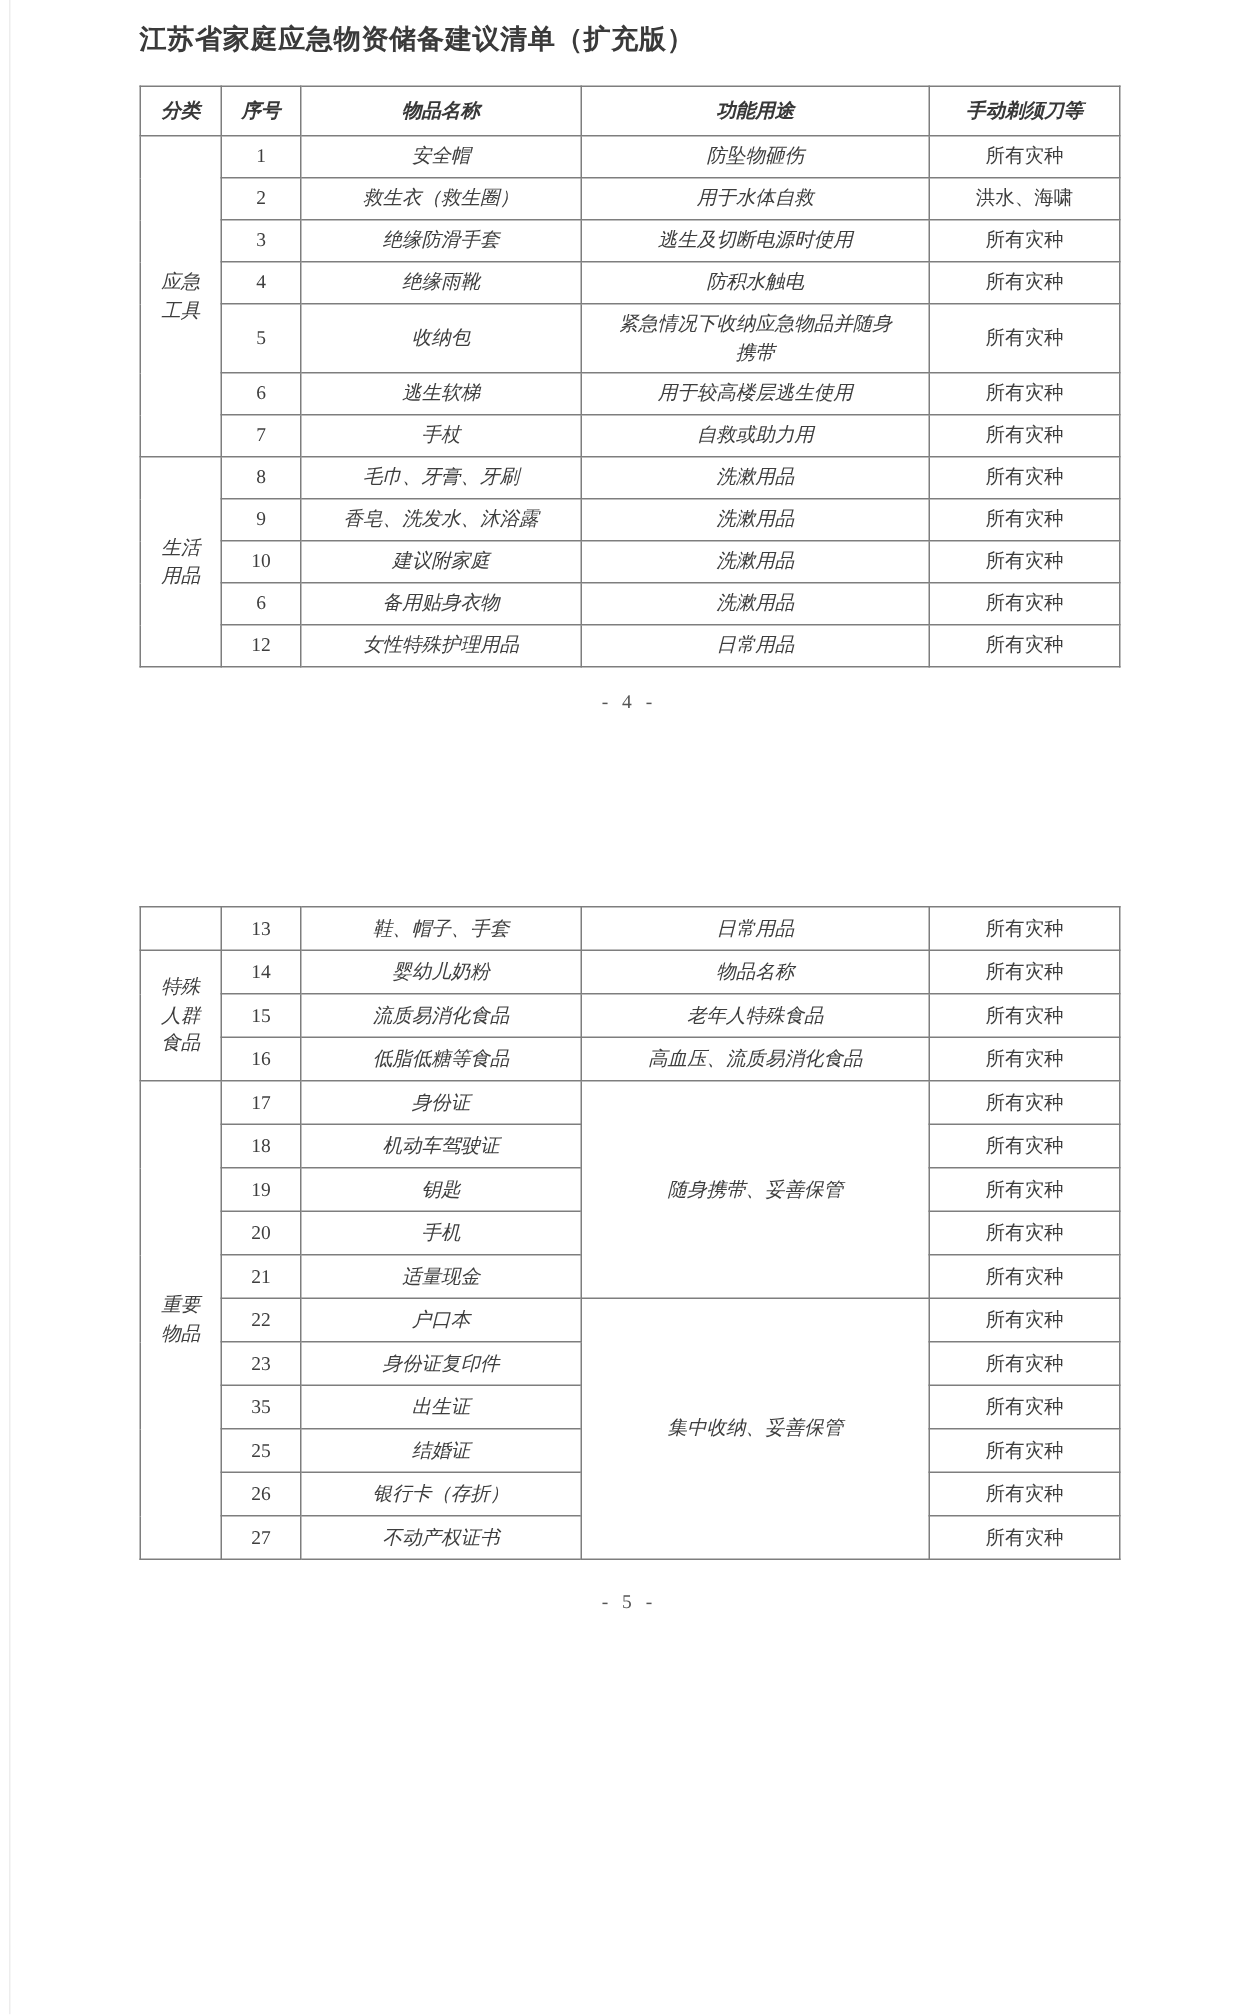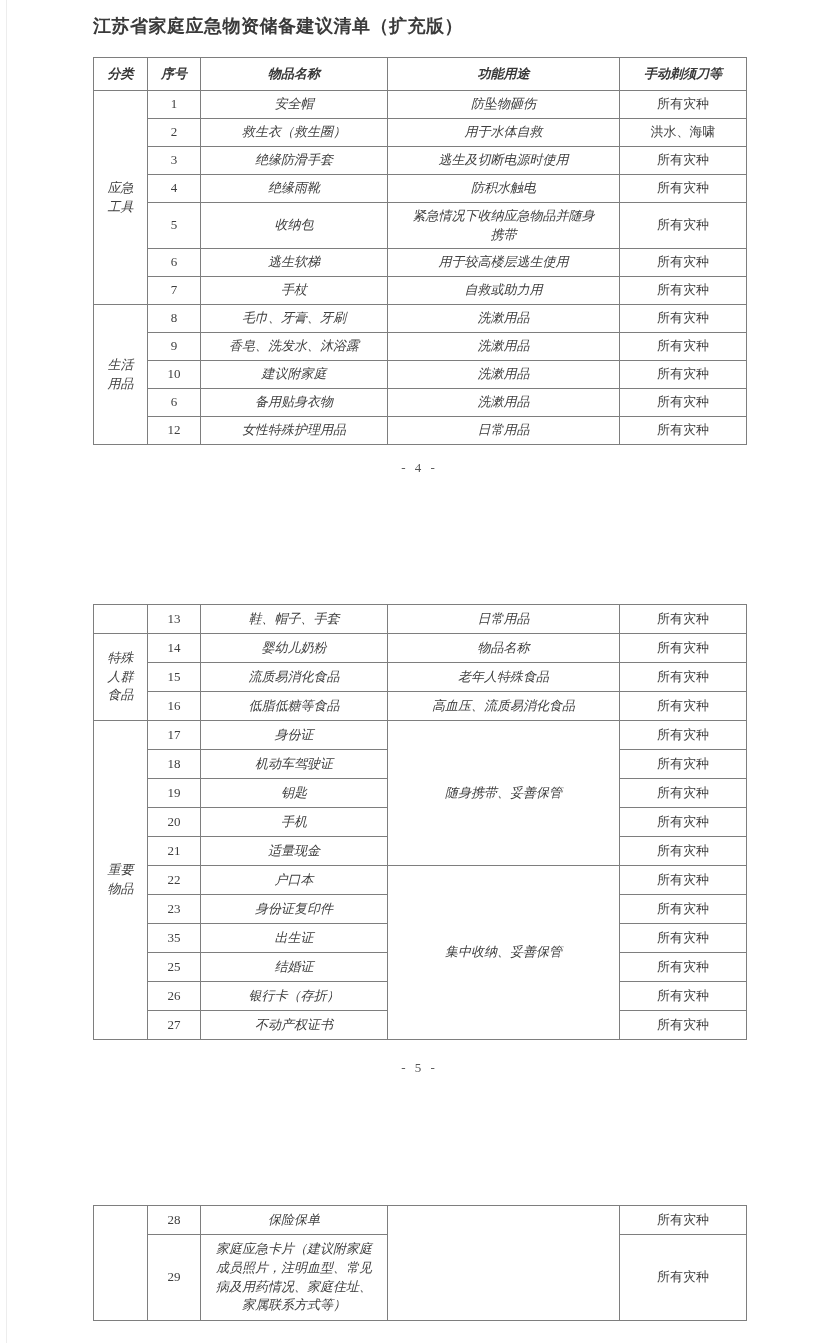--- a/index.html
+++ b/index.html
@@ -238,40 +238,14 @@
     <tr>
       <td>27</td>
       <td class="c-name">不动产权证书</td>
       <td>所有灾种</td>
     </tr>
   </tbody>
     </table>
 
   <div class="footer f5">- 5 -</div>
 
-  <table class="t6">
-    <colgroup>
-        <col class="c1">
-        <col class="c2">
-        <col class="c3">
-        <col class="c4">
-        <col class="c5">
-      </colgroup>
-    <tbody>
-        <tr class="r28">
-      <td rowspan="2"></td>
-      <td>28</td>
-      <td class="c-name">保险保单</td>
-      <td rowspan="2"></td>
-      <td>所有灾种</td>
-    </tr>
-    <tr class="r29">
-      <td>29</td>
-      <td class="c-name">家庭应急卡片（建议附家庭
-成员照片，注明血型、常见
-病及用药情况、家庭住址、
-家属联系方式等）</td>
-      <td>所有灾种</td>
-    </tr>
-  </tbody>
-    </table>
 
 </div>
 
 </body></html>

